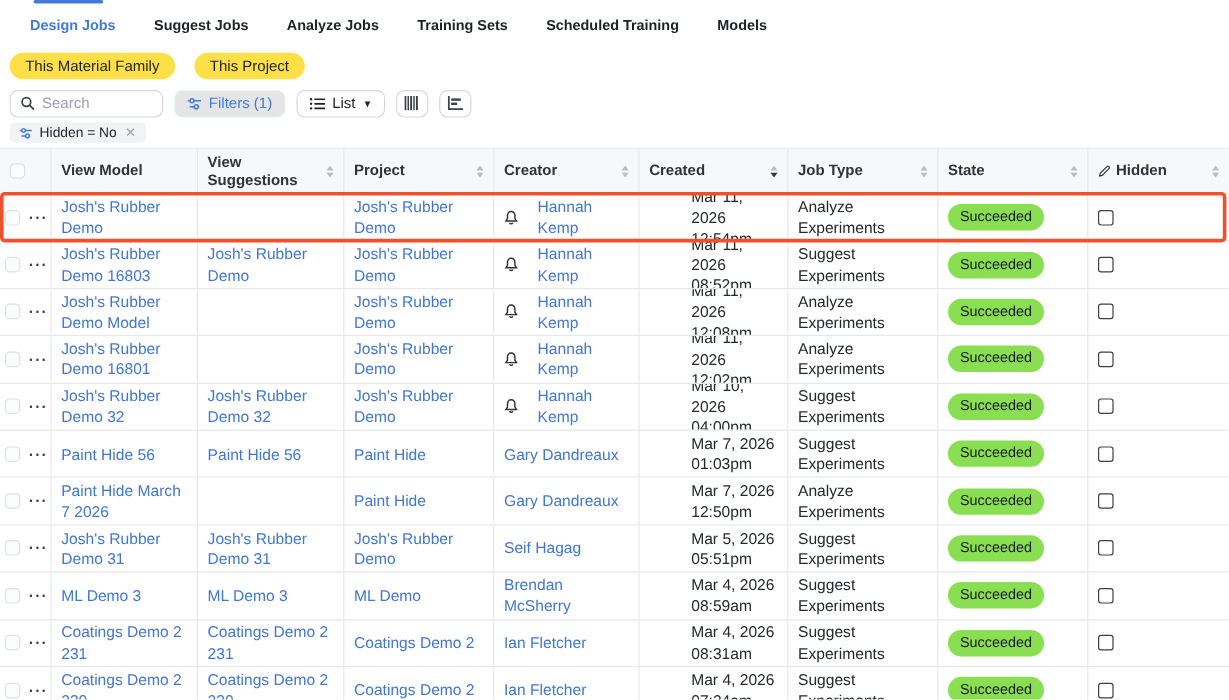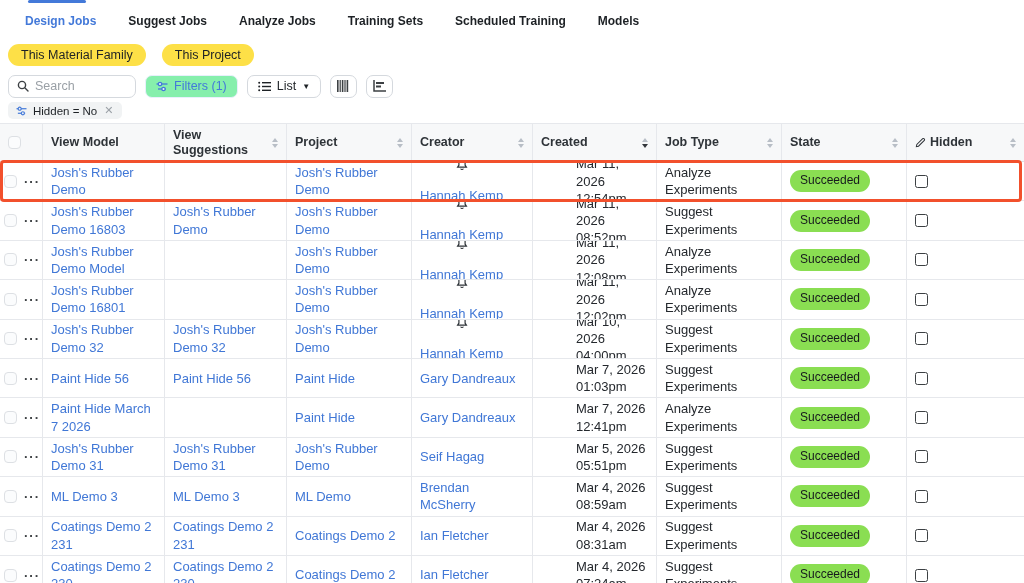--- a/index.html
+++ b/index.html
@@ -45,21 +45,21 @@
   .search-box input{
     border:none;outline:none;width:70px;font-size:12.5px;
     font-family:inherit;color:#222;background:transparent;
   }
   .search-box input::placeholder{color:#9aa0a6;}
   .btn{
     display:flex;align-items:center;gap:6px;height:23px;padding:0 10px;
     border:1px solid #d5d9de;border-radius:7px;background:#fff;
     font-size:12.5px;color:#1d2125;cursor:pointer;white-space:nowrap;
   }
-  .btn.filters{background:#86efac;border-color:#e8f0fb;color:var(--blue);font-weight:400;}
+  .btn.filters{background:#e5e5e5;border-color:#e8f0fb;color:var(--blue);font-weight:400;}
   .btn.iconbtn{padding:0 6px;}
   .caret{font-size:8px;line-height:1;margin-top:1px;color:#1d2125;}
   
   .tag-row{padding:2px 0 4px 8px;display:flex;}
   .filter-tag{
     display:flex;align-items:center;gap:6px;background:#f1f3f4;
     border-radius:5px;padding:2px 8px;font-size:11.5px;color:#1d2125;
   }
   .tag-close{color:#9aa0a6;font-size:11px;cursor:pointer;padding:0 1px;}
   
@@ -85,21 +85,21 @@
     border:3px solid var(--red);border-radius:4px;pointer-events:none;z-index:4;
   }
   .td{
     display:flex;align-items:center;padding:0 8px;
     border-right:1px solid var(--border);overflow:hidden;
     line-height:1.33;font-size:13px;
   }
   .td:last-child{border-right:none;}
   .td.selcell{padding:0 0 0 4px;gap:7px;}
   a.cell-link{color:var(--link);text-decoration:none;cursor:pointer;}
-  .creator-wrap{display:flex;align-items:center;gap:16px;flex-direction:column;}
+  .creator-wrap{display:flex;align-items:center;gap:16px;}
   .date-wrap{display:flex;flex-direction:column;margin-left:35px;}
   .badge{
     background:var(--green);color:#16191d;border-radius:999px;
     padding:3px 10px;font-size:12px;white-space:nowrap;
   }
   
   .row-check{
     width:13px;height:13px;border:1px solid #dde0e4;border-radius:4px;
     background:#fbfcfd;cursor:pointer;flex:none;
   }
@@ -525,21 +525,21 @@
           <a class="cell-link">Paint Hide</a>
         </div>
         <div class="td">
           <span class="creator-wrap">
             <a class="cell-link">Gary Dandreaux</a>
           </span>
         </div>
         <div class="td">
           <span class="date-wrap">
             <span>Mar 7, 2026</span>
-            <span>12:41pm</span>
+            <span>12:50pm</span>
           </span>
         </div>
         <div class="td">
           <span>Analyze Experiments</span>
         </div>
         <div class="td">
           <span class="badge">Succeeded</span>
         </div>
         <div class="td">
           <span class="hidden-check"></span>

